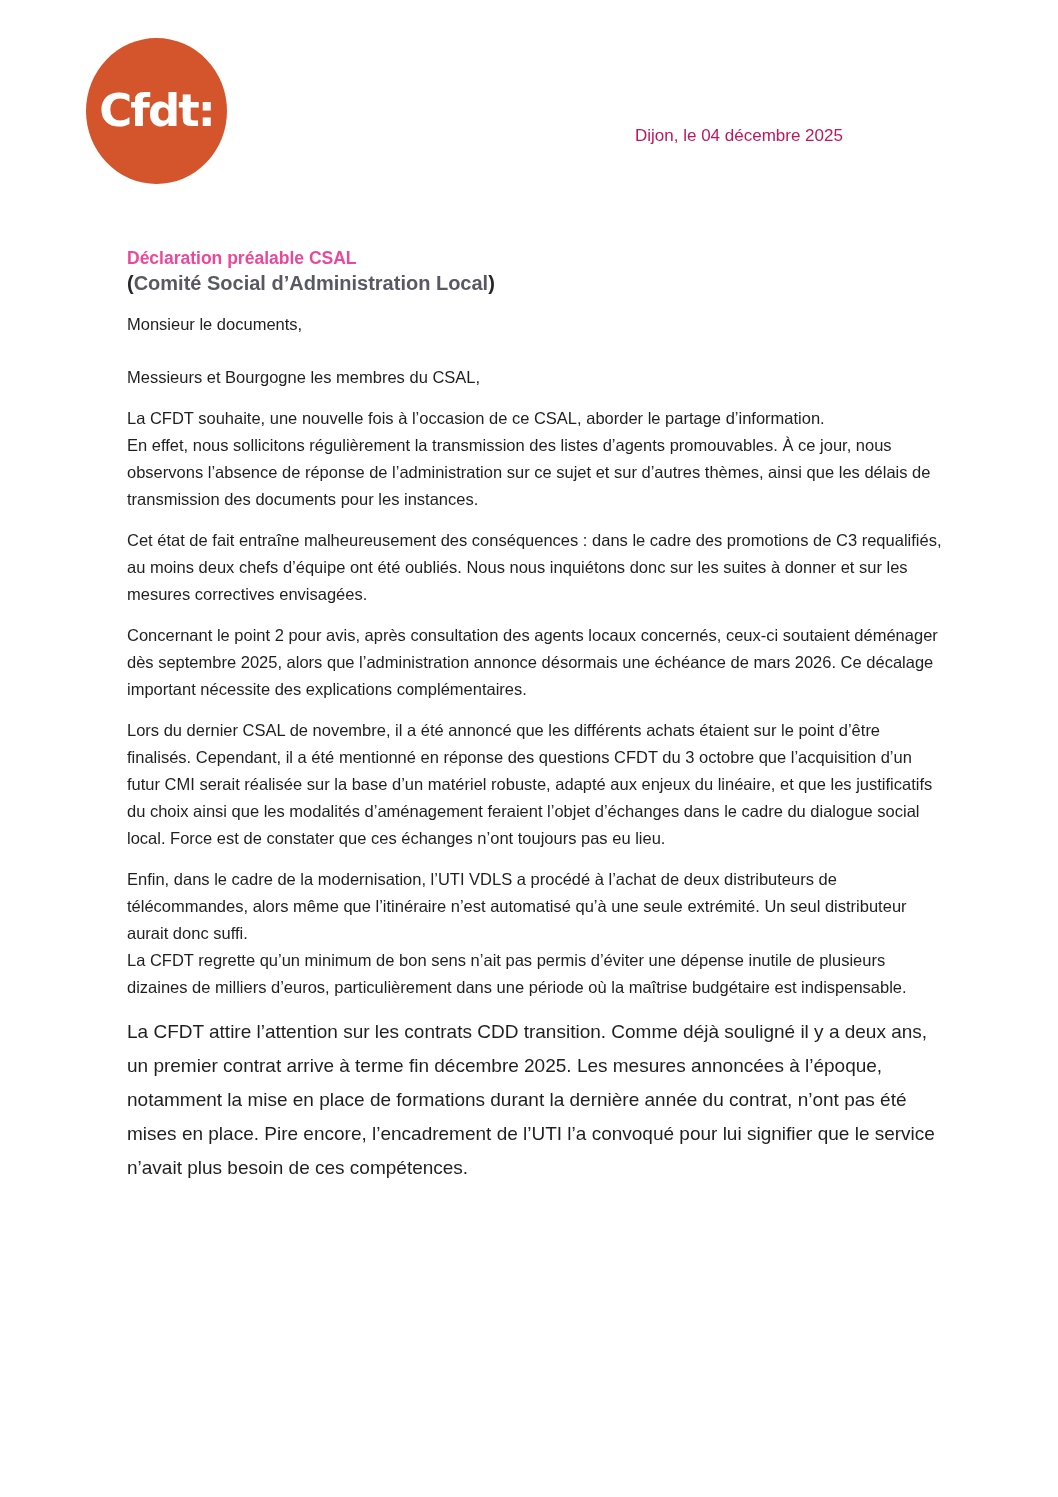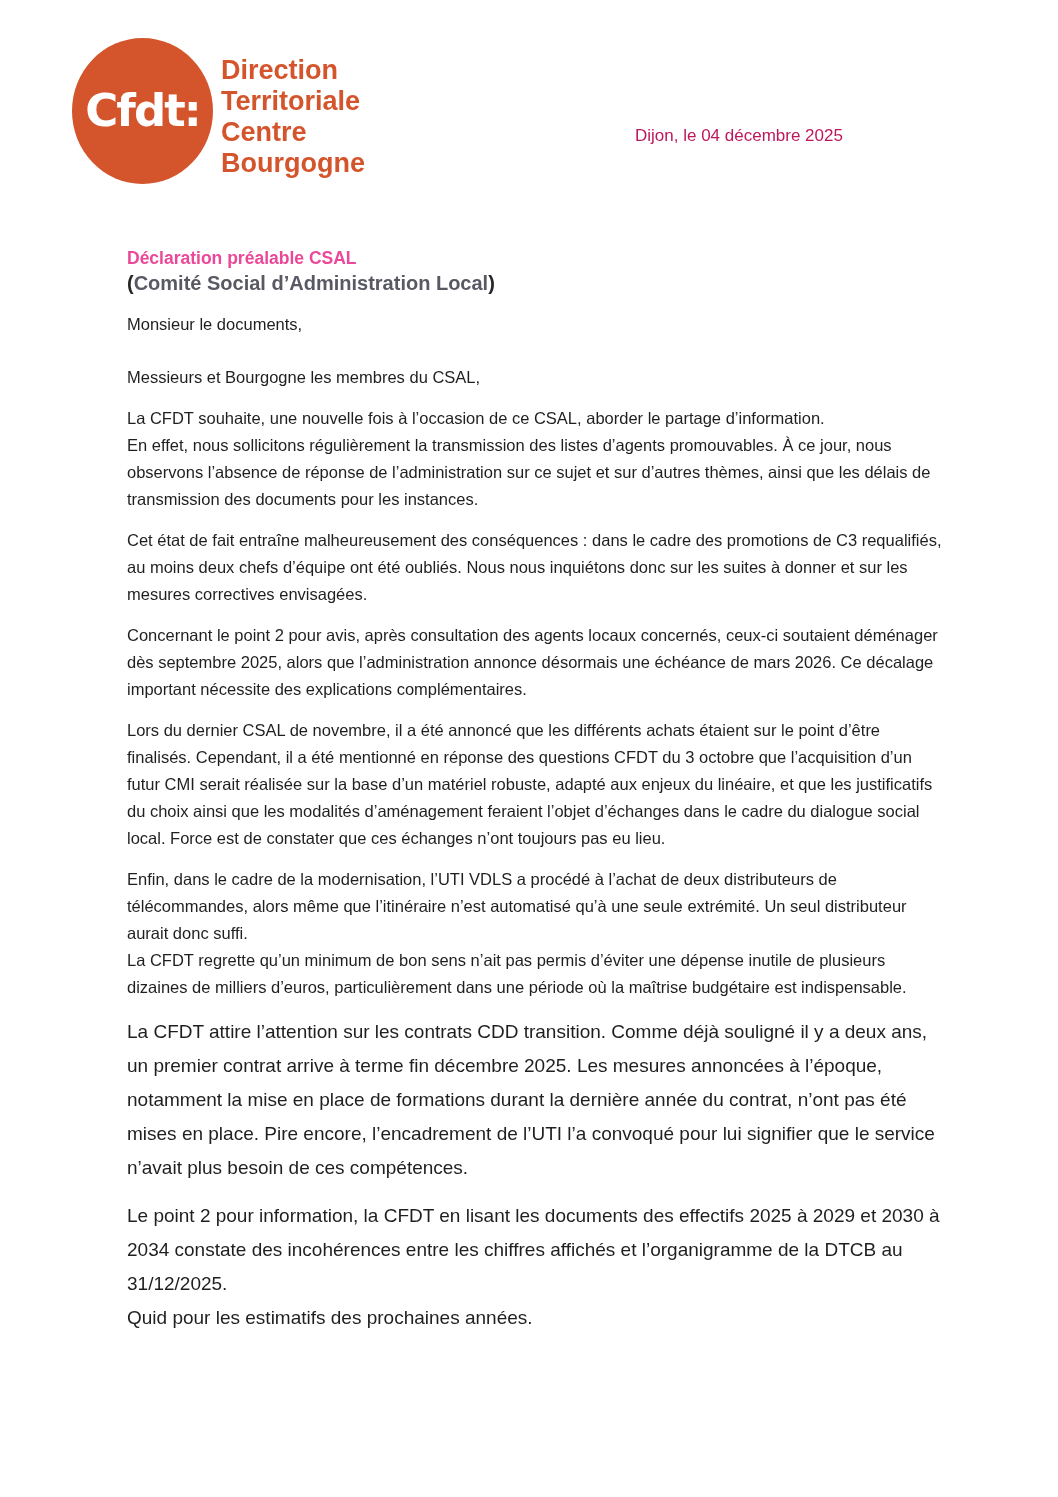--- a/index.html
+++ b/index.html
@@ -8,21 +8,21 @@
     width: 1058px;
     height: 1497px;
     background: #ffffff;
     font-family: "Liberation Sans", sans-serif;
     color: #1f1f1f;
     overflow: hidden;
   }
   
   .logo-circle {
     position: absolute;
-    left: 72px; top: 38px;
+    left: 86px; top: 38px;
     width: 141px; height: 146px;
     border-radius: 50%;
     background: #d4542c;
     display: flex; align-items: center; justify-content: center;
   }
   .logo-text {
     color: #ffffff;
     font-family: "DejaVu Sans", sans-serif;
     font-weight: bold;
     font-size: 45px;
@@ -81,26 +81,20 @@
 </style>
 </head>
 <body>
 
 <div class="page">
 
   <div class="logo-circle">
     <span class="logo-text">Cfdt:</span>
   </div>
 
-  <div class="org-name">
-    <span>Direction</span>
-    <span>Territoriale</span>
-    <span>Centre</span>
-    <span>Bourgogne</span>
-  </div>
 
   <div class="date-line">Dijon, le 04 décembre 2025</div>
 
   <div class="content">
 
     <div class="doc-title">Déclaration préalable CSAL</div>
 
     <div class="doc-subtitle"><span class="paren">(</span><span>Comité Social d’Administration Local</span><span class="paren">)</span></div>
 
     <p class="body mb-lg">Monsieur le documents,</p>
@@ -114,18 +108,16 @@
 
     <p class="body">Concernant le point 2 pour avis, après consultation des agents locaux concernés, ceux-ci soutaient déménager dès septembre 2025, alors que l’administration annonce désormais une échéance de mars 2026. Ce décalage important nécessite des explications complémentaires.</p>
 
     <p class="body">Lors du dernier CSAL de novembre, il a été annoncé que les différents achats étaient sur le point d’être finalisés. Cependant, il a été mentionné en réponse des questions CFDT du 3 octobre que l’acquisition d’un futur CMI serait réalisée sur la base d’un matériel robuste, adapté aux enjeux du linéaire, et que les justificatifs du choix ainsi que les modalités d’aménagement feraient l’objet d’échanges dans le cadre du dialogue social local. Force est de constater que ces échanges n’ont toujours pas eu lieu.</p>
 
     <p class="body">Enfin, dans le cadre de la modernisation, l’UTI VDLS a procédé à l’achat de deux distributeurs de télécommandes, alors même que l’itinéraire n’est automatisé qu’à une seule extrémité. Un seul distributeur aurait donc suffi.
 La CFDT regrette qu’un minimum de bon sens n’ait pas permis d’éviter une dépense inutile de plusieurs dizaines de milliers d’euros, particulièrement dans une période où la maîtrise budgétaire est indispensable.</p>
 
     <p class="large">La CFDT attire l’attention sur les contrats CDD transition. Comme déjà souligné il y a deux ans, un premier contrat arrive à terme fin décembre 2025. Les mesures annoncées à l’époque, notamment la mise en place de formations durant la dernière année du contrat, n’ont pas été mises en place. Pire encore, l’encadrement de l’UTI l’a convoqué pour lui signifier que le service n’avait plus besoin de ces compétences.</p>
 
-    <p class="large">Le point 2 pour information, la CFDT en lisant les documents des effectifs 2025 à 2029 et 2030 à 2034 constate des incohérences entre les chiffres affichés et l’organigramme de la DTCB au 31/12/2025.
-Quid pour les estimatifs des prochaines années.</p>
 
   </div>
 
 </div>
 
 </body></html>

